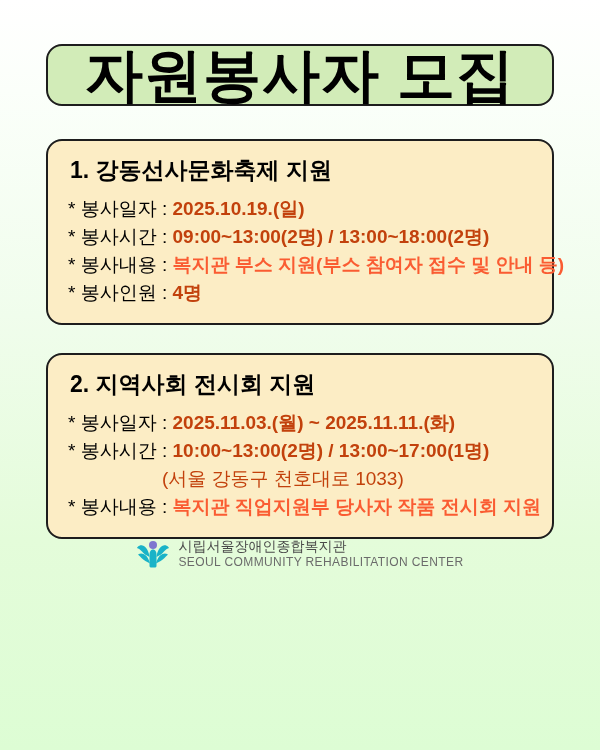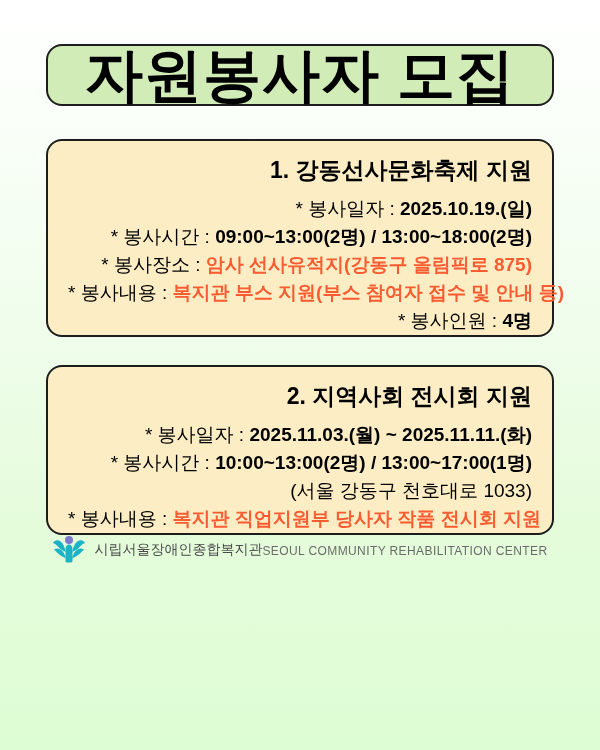--- a/index.html
+++ b/index.html
@@ -46,22 +46,21 @@
     white-space: nowrap;
   }
 
   
   .card {
     margin: 0 46px;
     background: #fcedc5;
     border: 2px solid #1d1d1d;
     border-radius: 16px;
     box-sizing: border-box;
-    padding: 14px 20px 0 20px;
-    text-align: right;
+    padding: 14px 20px 16px 20px;
   }
   #card-1 { margin-top: 33px; }
   #card-2 { margin-top: 28px; }
 
   .card-title {
     font-size: 23px;
     font-weight: bold;
     color: #000000;
     margin: 2px 0 10px 2px;
     line-height: 1.2;
@@ -73,21 +72,21 @@
     color: #000000;
     line-height: 1.48;
     white-space: nowrap;
     display: block;
   }
   .row .lbl {
     font-weight: normal;
   }
   .row .val {
     font-weight: bold;
-    color: #000000;
+    color: #c2410c;
   }
   .row .val.accent {
     color: #fa5c32;
   }
   .row.indent {
     padding-left: 94px;
   }
   .row.indent .val { font-weight: normal; }
 
   
@@ -100,21 +99,21 @@
     gap: 8px;
   }
   .logo-mark {
     width: 34px;
     height: 28px;
     flex: none;
     display: block;
   }
   .logo-text {
     display: flex;
-    flex-direction: row;
+    flex-direction: column;
     justify-content: flex-start;
     line-height: 1;
   }
   .logo-ko {
     font-size: 14px;
     color: #4a4a4a;
     letter-spacing: 0px;
     white-space: nowrap;
   }
   .logo-en {
@@ -138,23 +137,20 @@
     <div class="card-title">1. 강동선사문화축제 지원</div>
 
     <div class="row">
       <span class="lbl">* 봉사일자 : </span><span class="val">2025.10.19.(일)</span>
     </div>
 
     <div class="row">
       <span class="lbl">* 봉사시간 : </span><span class="val">09:00~13:00(2명) / 13:00~18:00(2명)</span>
     </div>
 
-    <div class="row">
-      <span class="lbl">* 봉사장소 : </span><span class="val accent">암사 선사유적지(강동구 올림픽로 875)</span>
-    </div>
 
     <div class="row">
       <span class="lbl">* 봉사내용 : </span><span class="val accent">복지관 부스 지원(부스 참여자 접수 및 안내 등)</span>
     </div>
 
     <div class="row">
       <span class="lbl">* 봉사인원 : </span><span class="val">4명</span>
     </div>
   </div>
 

